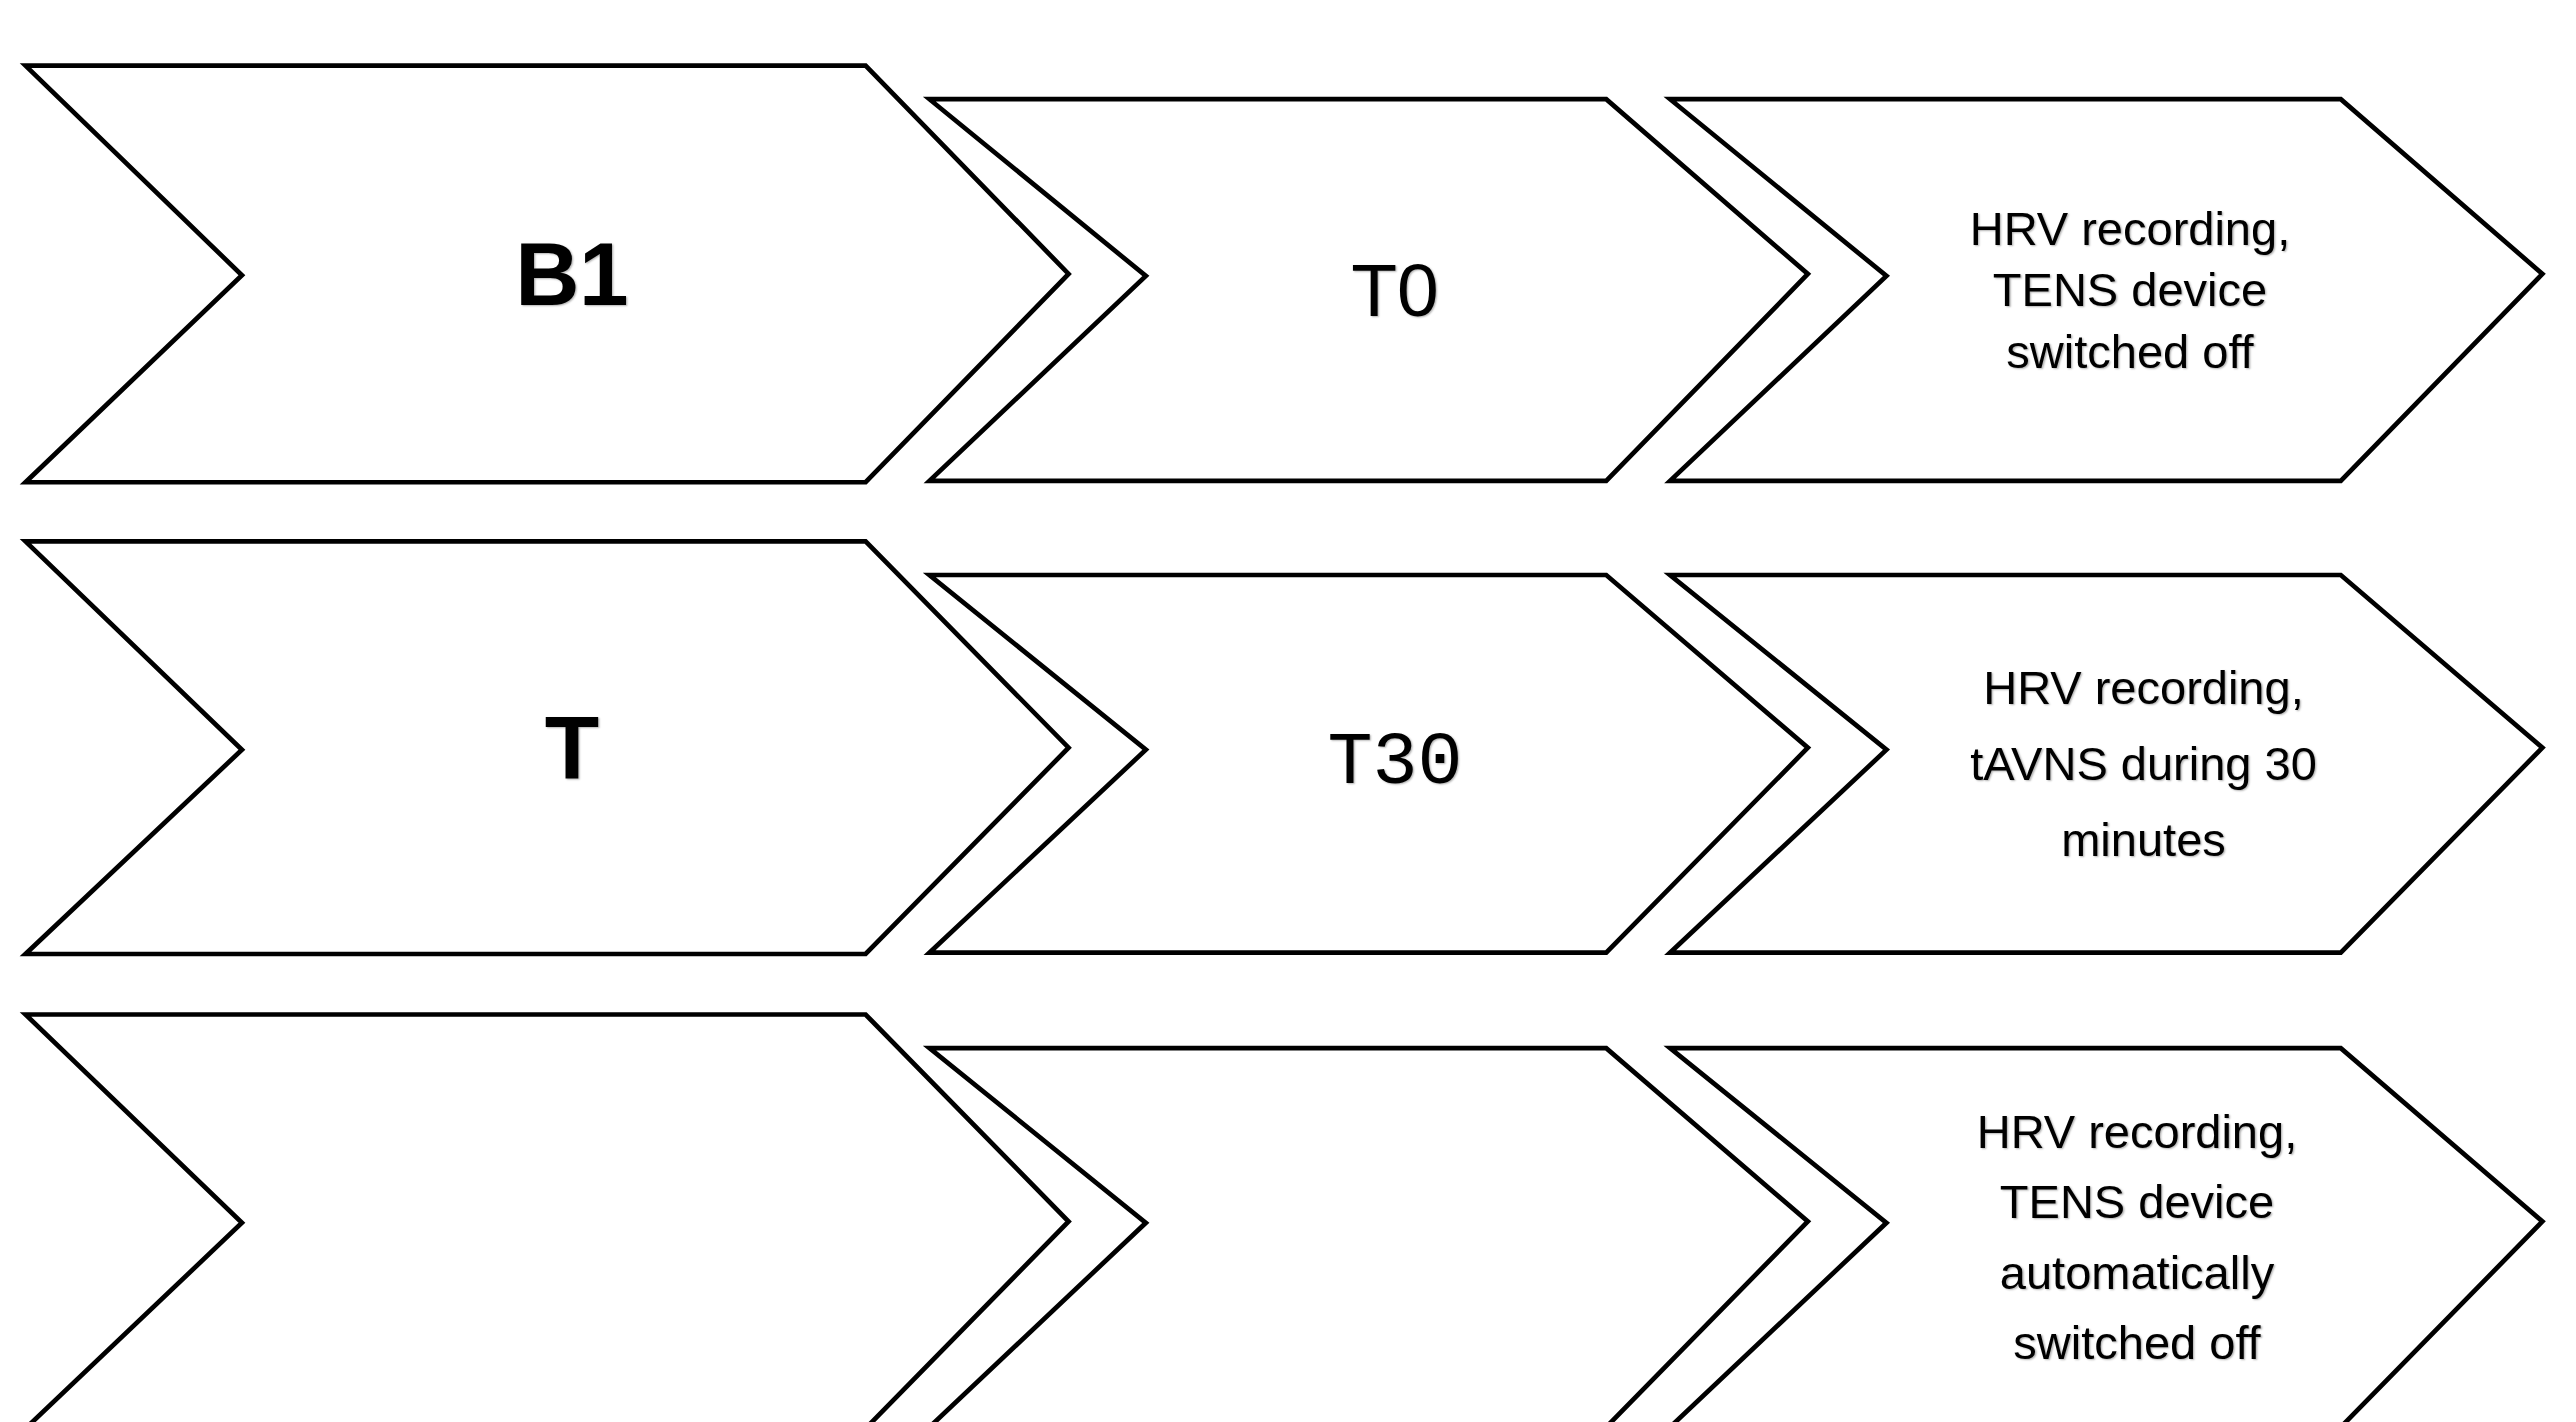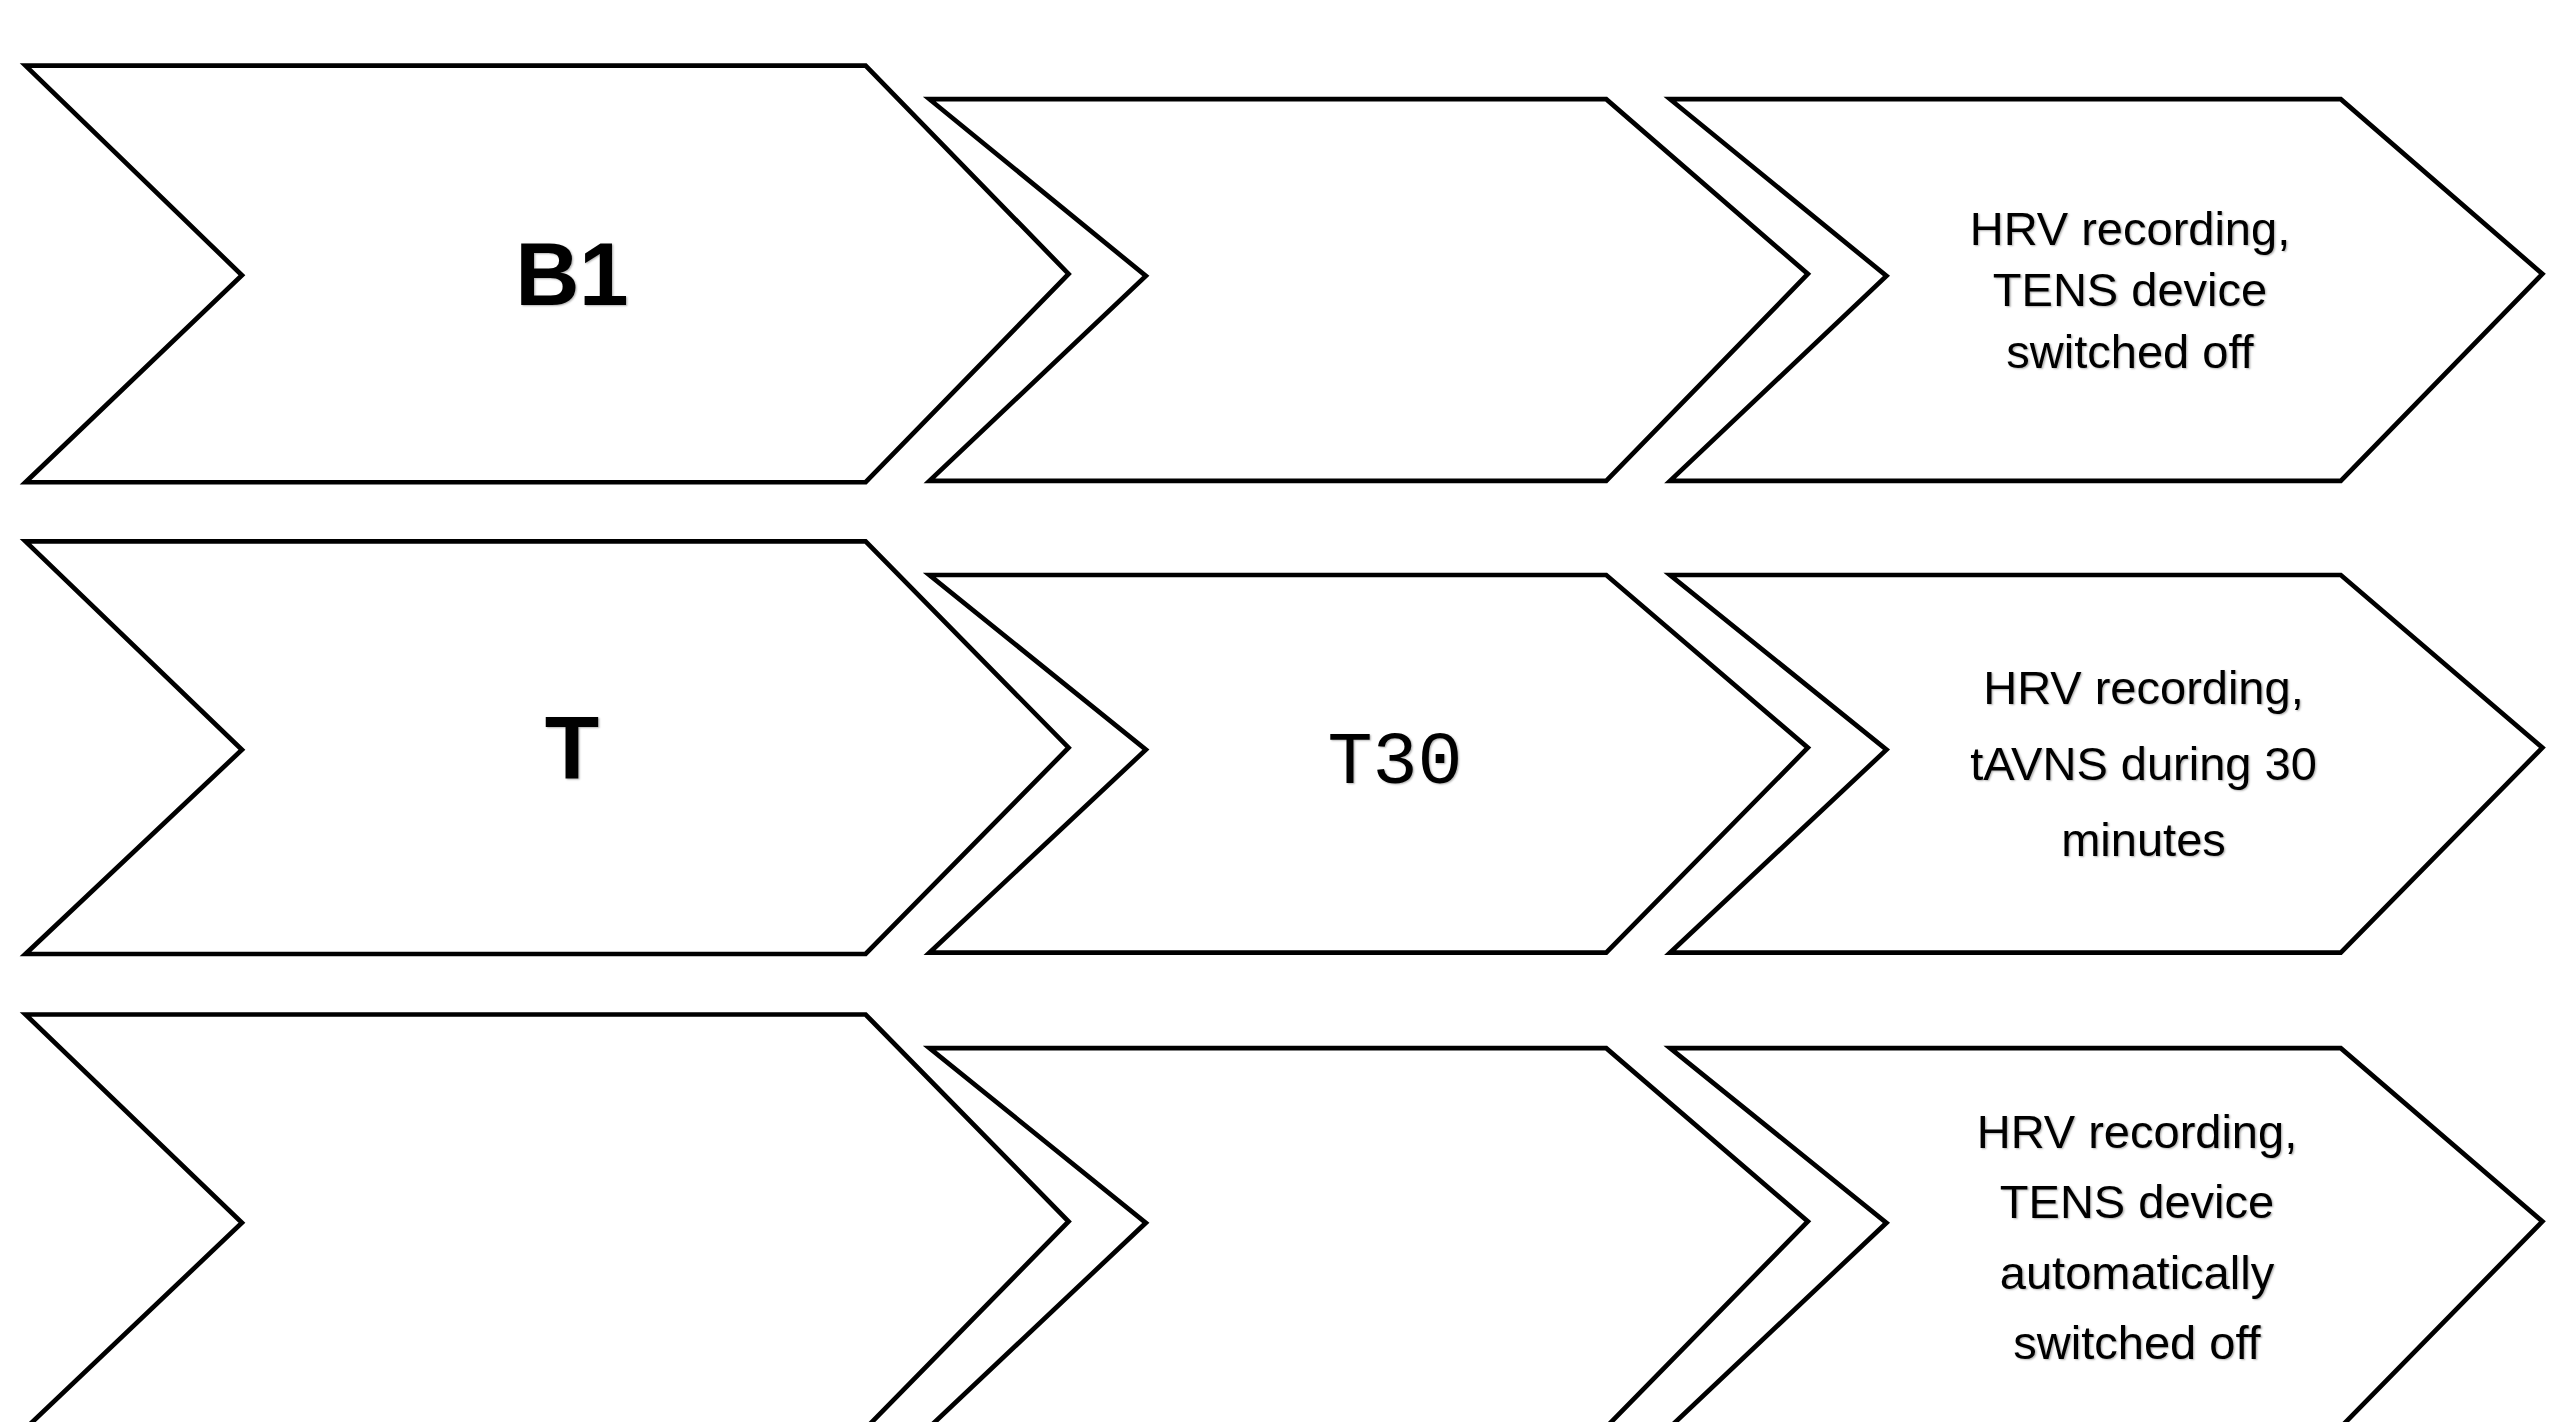--- a/index.html
+++ b/index.html
@@ -83,20 +83,21 @@
     <polygon points="38,758 1288,758 1590,1065 1288,1372 38,1372 360,1068"></polygon>
     <polygon points="1383,808 2390,808 2690,1065 2390,1370 1383,1370 1705,1068"></polygon>
     <polygon points="2485,808 3483,808 3783,1065 3483,1370 2485,1370 2807,1068"></polygon>
 
     <polygon points="38,1462 1288,1462 1590,1770 1288,2078 38,2078 360,1772"></polygon>
     <polygon points="1383,1512 2390,1512 2690,1770 2390,2076 1383,2076 1705,1772"></polygon>
     <polygon points="2485,1512 3483,1512 3783,1770 3483,2076 2485,2076 2807,1772"></polygon>
   </svg>
 
   <div class="label label-stage" style="left:269px; top:34px; width:605px; height:417px;">B1</div>
+  <div class="label label-time" style="left:1173px; top:67px; width:444px; height:382px;">T0</div>
   <div class="label label-desc" style="left:1915px; top:67px; width:430px; height:382px;">HRV recording,
 TENS device
 switched off</div>
 
   <div class="label label-stage" style="left:269px; top:509px; width:605px; height:413px;">T</div>
   <div class="label label-time" style="left:1173px; top:543px; width:444px; height:378px;font-family:Liberation Mono, monospace;">T30</div>
   <div class="label label-desc spaced" style="left:1915px; top:543px; width:457px; height:378px;">HRV recording,
 tAVNS during 30
 minutes</div>
 

